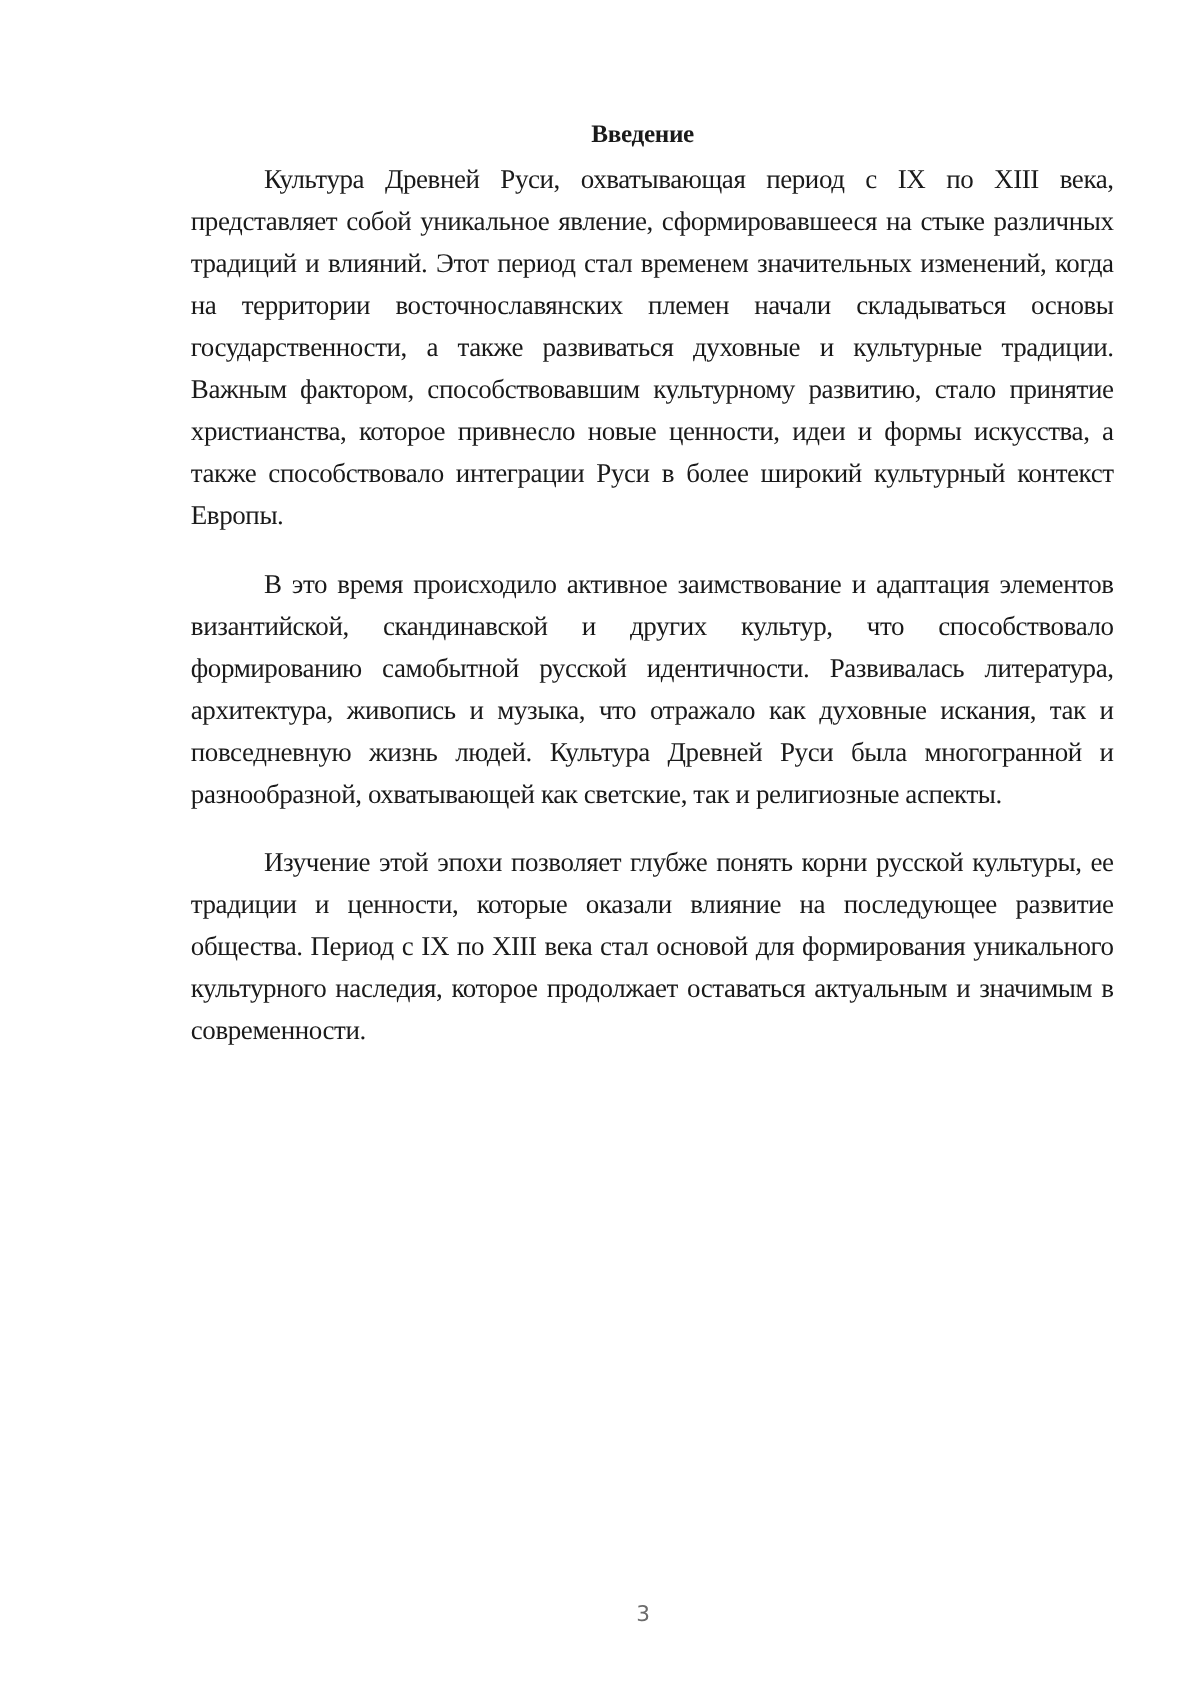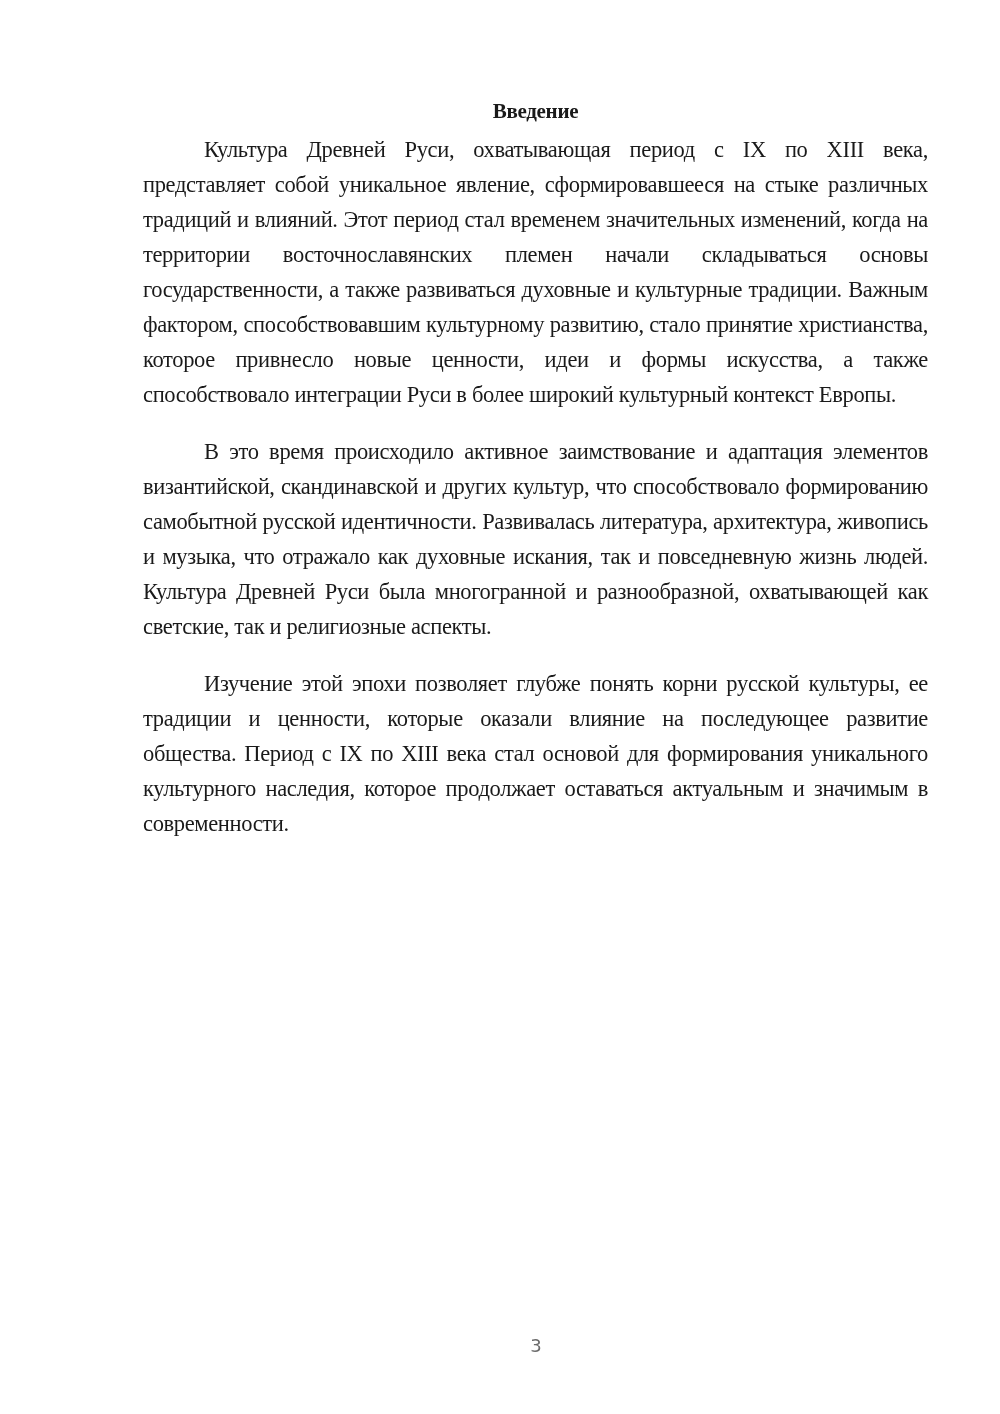--- a/index.html
+++ b/index.html
@@ -35,21 +35,21 @@
       font-size: 21px;
       line-height: 30px;
       margin: 0 0 6px 0;
       letter-spacing: -0.3px;
     }
     .para {
       font-size: 22.5px;
       line-height: 35px;
       text-align: justify;
       text-indent: 61px;
-      margin: 0 0 22px 0;
+      margin: 0 0 22px 16px;
       letter-spacing: -0.35px;
       word-spacing: 0px;
     }
     .page-number {
       position: absolute;
       left: 0;
       width: 1072px;
       top: 1335px;
       text-align: center;
       font-family: "DejaVu Sans", sans-serif;

